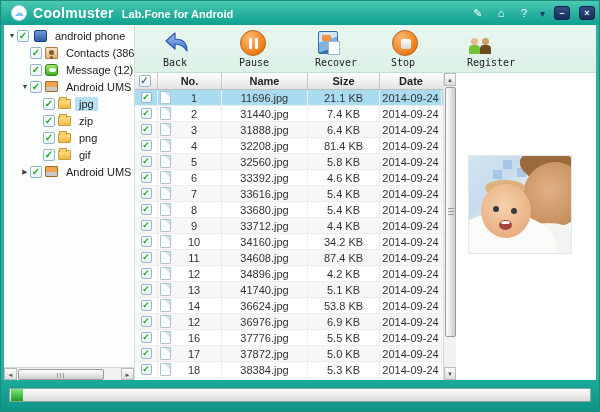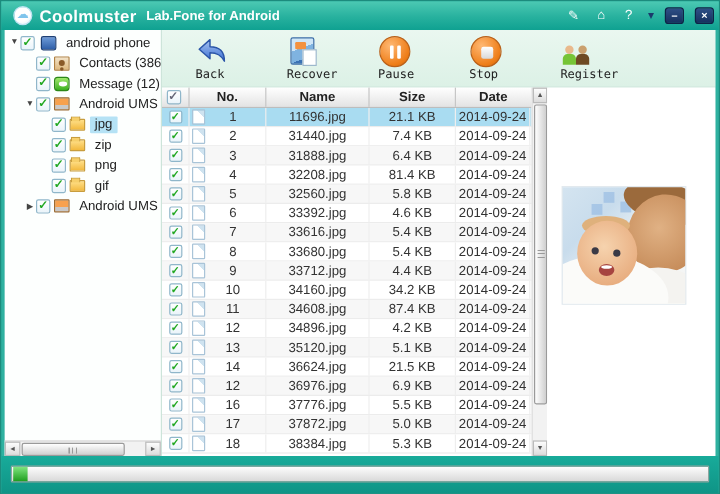--- a/index.html
+++ b/index.html
@@ -220,29 +220,29 @@
                     <stop offset="1" stop-color="#3b6fd4"></stop>
                   </linearGradient>
                 </defs>
               <path d="M12 4 L3 12 L12 20 L12 15 C18 15 21 17 24 22 C24 12 18 10 12 10 Z" fill="url(#bg1)" stroke="#2b55a8" stroke-width="1.2" stroke-linejoin="round"></path>
             </svg>
           </div>
           <span class="tool-label">Back</span>
         </div>
         <div class="tool-btn">
           <div class="tool-ico">
+              <div class="circle pause-bars"></div>
+            </div>
+          <span class="tool-label">Pause</span>
+        </div>
+        <div class="tool-btn">
+          <div class="tool-ico">
               <div class="box-ico"></div>
             </div>
           <span class="tool-label">Recover</span>
-        </div>
-        <div class="tool-btn">
-          <div class="tool-ico">
-              <div class="circle pause-bars"></div>
-            </div>
-          <span class="tool-label">Pause</span>
         </div>
         <div class="tool-btn">
           <div class="tool-ico">
               <div class="circle stop-square"></div>
             </div>
           <span class="tool-label">Stop</span>
         </div>
         <div class="tool-btn">
           <div class="tool-ico">
             <div class="people">
@@ -424,35 +424,35 @@
               </div>
 
               <div class="trow">
                 <div class="td col-chk">
                   <span class="checkbox">✓</span>
                 </div>
                 <div class="td col-no">
                   <span class="page"></span>
                   <span class="no-text">13</span>
                 </div>
-                <div class="td col-name">35120.jpg</div>
+                <div class="td col-name">41740.jpg</div>
                 <div class="td col-size">5.1 KB</div>
                 <div class="td col-date">2014-09-24</div>
               </div>
 
               <div class="trow">
                 <div class="td col-chk">
                   <span class="checkbox">✓</span>
                 </div>
                 <div class="td col-no">
                   <span class="page"></span>
                   <span class="no-text">14</span>
                 </div>
                 <div class="td col-name">36624.jpg</div>
-                <div class="td col-size">21.5 KB</div>
+                <div class="td col-size">53.8 KB</div>
                 <div class="td col-date">2014-09-24</div>
               </div>
 
               <div class="trow">
                 <div class="td col-chk">
                   <span class="checkbox">✓</span>
                 </div>
                 <div class="td col-no">
                   <span class="page"></span>
                   <span class="no-text">12</span>

